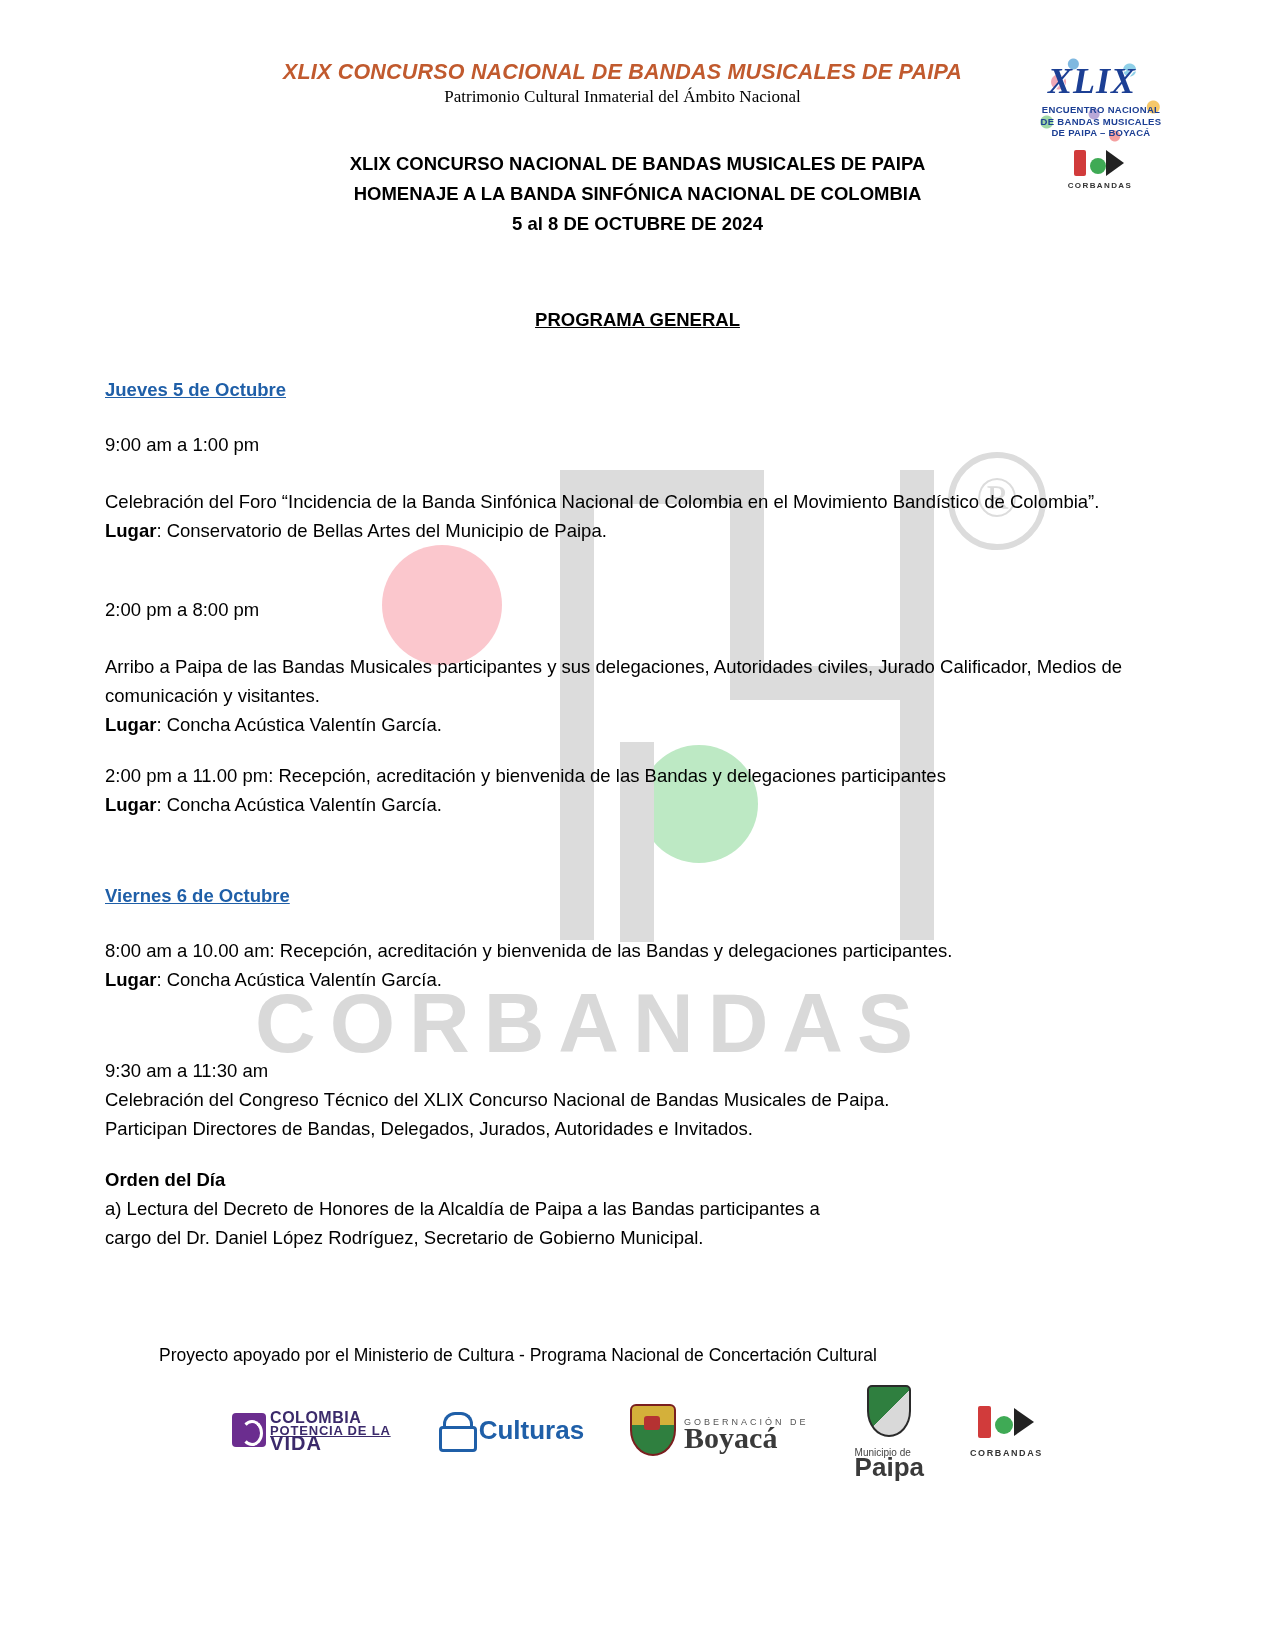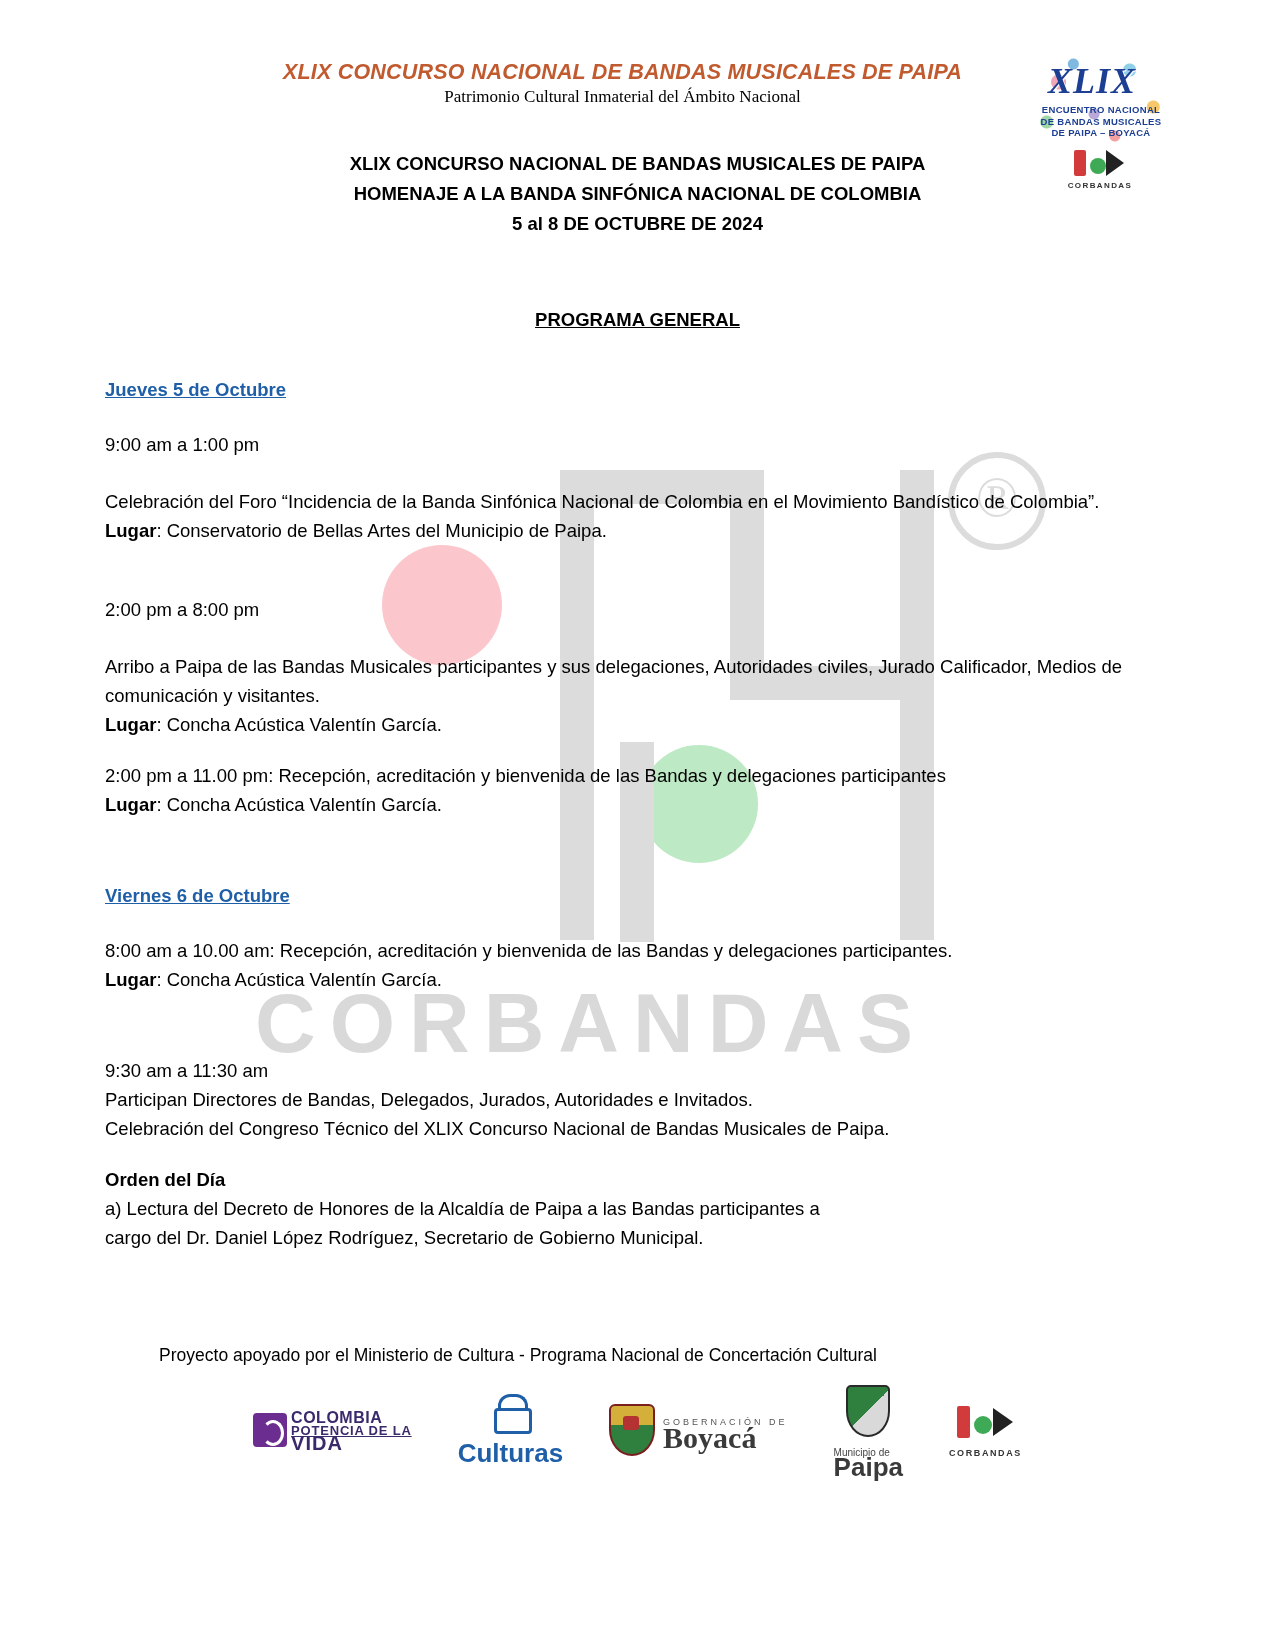--- a/index.html
+++ b/index.html
@@ -264,21 +264,21 @@
     border: 3px solid #fff;
     border-left-color: transparent;
     border-radius: 50%;
   }
   .fl-colombia .cl-text { line-height: 13px; }
   .cl-l1 { font-size: 16px; font-weight: bold; color: #3b2a6b; letter-spacing: .5px;}
   .cl-l2 { font-size: 13px; font-weight: bold; color: #3b2a6b; letter-spacing: .8px; text-decoration: underline;}
   .cl-l3 { font-size: 20px; font-weight: bold; color: #3b2a6b; letter-spacing: 1px;}
 
   
-  .fl-culturas { gap: 6px; flex-direction: column; }
+  .fl-culturas { gap: 6px; }
   .fl-culturas .cu-mark {
     width: 36px; height: 40px;
     position: relative;
   }
   .fl-culturas .cu-mark .cu-top {
     position: absolute; left: 6px; top: 2px;
     width: 24px; height: 12px;
     border: 3px solid #1f5fa8;
     border-bottom: none;
     border-radius: 12px 12px 0 0;
@@ -427,22 +427,22 @@
 
     <div class="block spaced">
       <p class="justif">8:00 am a 10.00 am: Recepción, acreditación y bienvenida de las Bandas y delegaciones participantes.</p>
       <p><span class="lbl">Lugar</span><span>: Concha Acústica Valentín García.</span></p>
     </div>
 
     <div class="gap-lg"></div>
 
     <div class="block">
       <p>9:30 am a 11:30 am</p>
+      <p>Celebración del Congreso Técnico del XLIX Concurso Nacional de Bandas Musicales de Paipa.</p>
       <p>Participan Directores de Bandas, Delegados, Jurados, Autoridades e Invitados.</p>
-      <p>Celebración del Congreso Técnico del XLIX Concurso Nacional de Bandas Musicales de Paipa.</p>
     </div>
 
     <div class="block">
       <p class="lbl">Orden del Día</p>
       <p>a) Lectura del Decreto de Honores de la Alcaldía de Paipa a las Bandas participantes a</p>
       <p>cargo del Dr. Daniel López Rodríguez, Secretario de Gobierno Municipal.</p>
     </div>
 
   </div>
 

